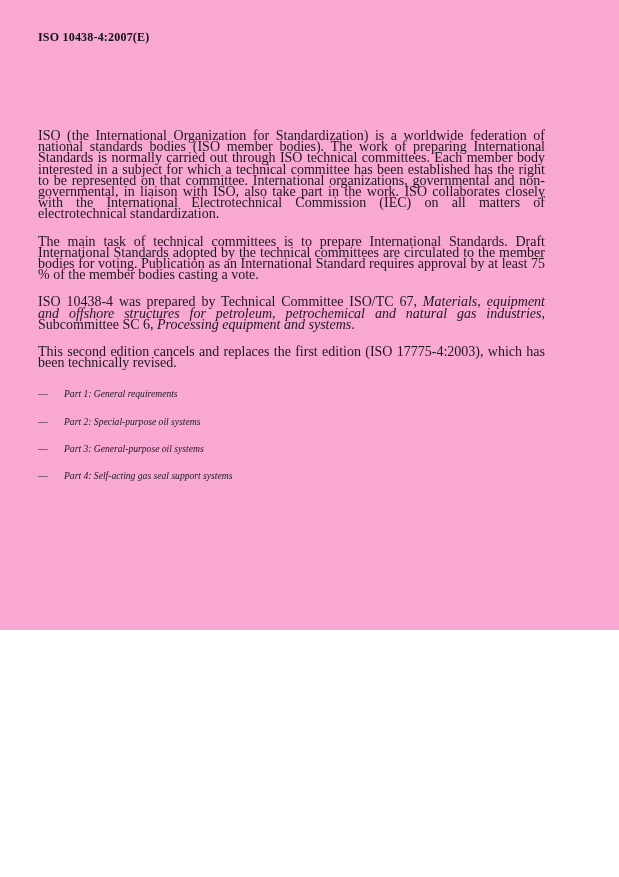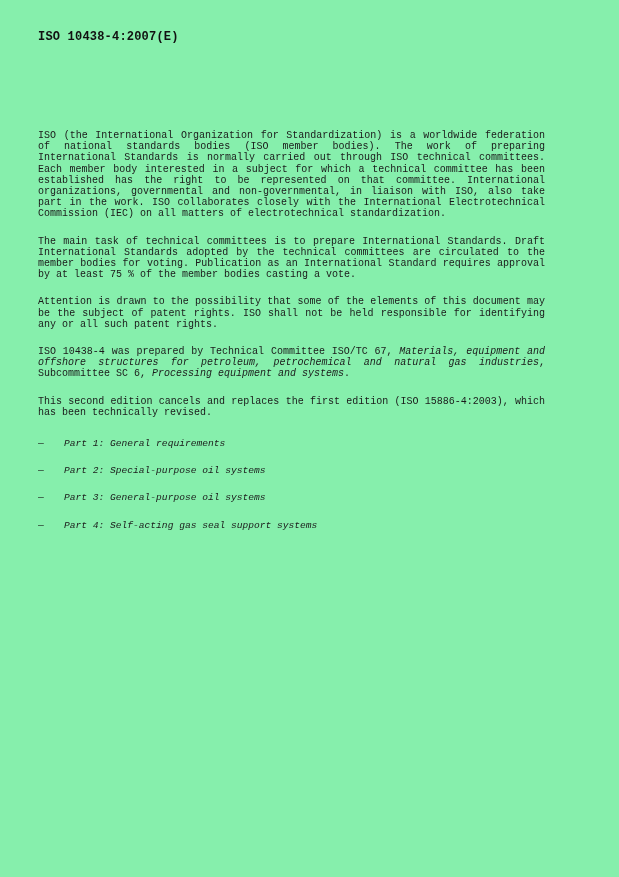--- a/index.html
+++ b/index.html
@@ -3,24 +3,24 @@
 <meta charset="utf-8">
 <style>
   html, body {
     margin: 0;
     padding: 0;
     background: #ffffff;
   }
   .page {
     position: relative;
     width: 619px;
-    height: 877px;
-    background: #86efac;
+    height: 630px;
+    background: #f9a8d4;
     overflow: hidden;
-    font-family: Liberation Mono, monospace;
+    font-family: Liberation Serif, serif;
     color: #1a1a1a;
   }
   .running-header {
     position: absolute;
     top: 30px;
     left: 38px;
     font-size: 12px;
     font-weight: bold;
     color: #111111;
     letter-spacing: 0.2px;
@@ -33,21 +33,21 @@
   }
   .section-heading {
     margin: 0 0 20px 0;
     font-size: 15.5px;
     font-weight: bold;
     color: #000000;
     line-height: 16px;
   }
   .para {
     margin: 0 0 16px 0;
-    font-size: 10px;
+    font-size: 14px;
     line-height: 11.2px;
     text-align: justify;
     text-justify: inter-word;
   }
   .para i {
     font-style: italic;
   }
   .parts-list {
     margin-top: 20px;
   }
@@ -88,23 +88,22 @@
 
 <div class="page">
 
   <div class="running-header">ISO 10438-4:2007(E)</div>
 
   <div class="content">
 
     <div id="paragraphs">
         <p class="para"><span>ISO (the International Organization for Standardization) is a worldwide federation of national standards bodies (ISO member bodies). The work of preparing International Standards is normally carried out through ISO technical committees. Each member body interested in a subject for which a technical committee has been established has the right to be represented on that committee. International organizations, governmental and non-governmental, in liaison with ISO, also take part in the work. ISO collaborates closely with the International Electrotechnical Commission (IEC) on all matters of electrotechnical standardization.</span></p>
         <p class="para"><span>The main task of technical committees is to prepare International Standards. Draft International Standards adopted by the technical committees are circulated to the member bodies for voting. Publication as an International Standard requires approval by at least 75 % of the member bodies casting a vote.</span></p>
-        <p class="para"><span>Attention is drawn to the possibility that some of the elements of this document may be the subject of patent rights. ISO shall not be held responsible for identifying any or all such patent rights.</span></p>
         <p class="para"><span>ISO 10438-4 was prepared by Technical Committee ISO/TC 67, </span><i>Materials, equipment and offshore structures for petroleum, petrochemical and natural gas industries</i><span>, Subcommittee SC 6, </span><i>Processing equipment and systems</i><span>.</span></p>
-        <p class="para"><span>This second edition cancels and replaces the first edition (ISO 15886-4:2003), which has been technically revised.</span></p>
+        <p class="para"><span>This second edition cancels and replaces the first edition (ISO 17775-4:2003), which has been technically revised.</span></p>
       </div>
 
     <div id="parts-list" class="parts-list">
         <div class="list-item">
           <span class="list-marker">—</span>
           <span class="list-text">Part 1: General requirements</span>
         </div>
         <div class="list-item">
           <span class="list-marker">—</span>
           <span class="list-text">Part 2: Special-purpose oil systems</span>

